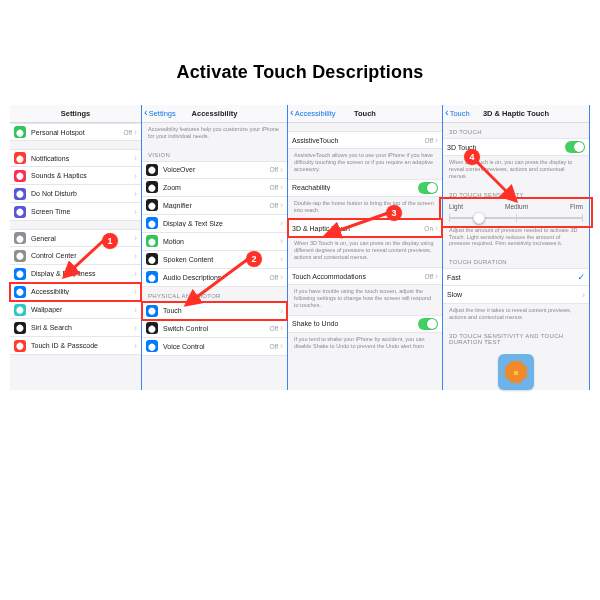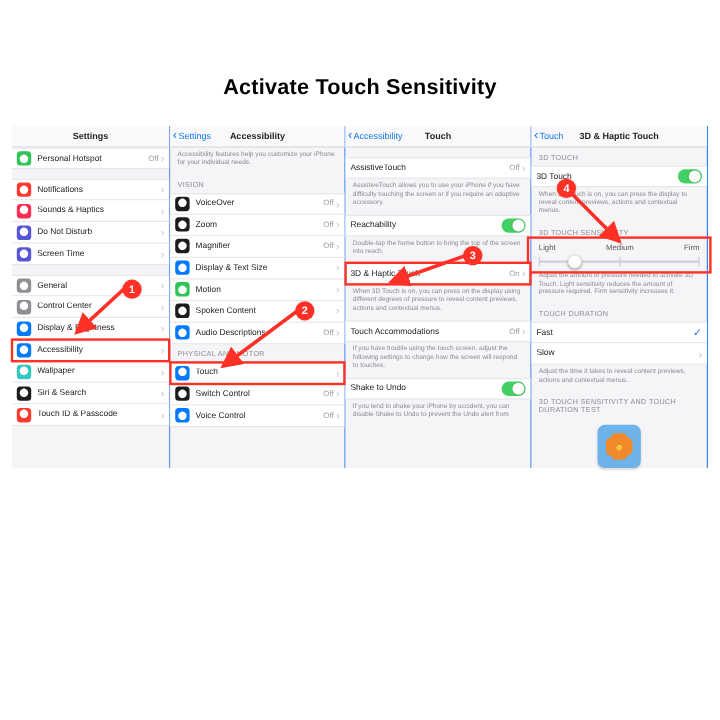--- a/index.html
+++ b/index.html
@@ -49,21 +49,21 @@
 
   
   .bg-green{background:#31c558}.bg-red{background:#ff3b30}.bg-pink{background:#ff2d55}.bg-purple{background:#5856d6}
   .bg-blue{background:#007aff}.bg-gray{background:#8e8e93}.bg-black{background:#1c1c1e}
   .bg-teal{background:#34c7c2}
   .icon span{color:#fff; font-size:7px; line-height:1;}
 </style>
 </head>
 <body>
 
-<div class="page-title">Activate Touch Sensitivity</div>
+<div class="page-title">Activate Touch Descriptions</div>
 
 <div class="panels">
 
   <div class="panel p1">
     <div class="hdr">
       <div class="ttl">Settings</div>
     </div>
     <div id="p1-body">
         <div class="row first">
           <div class="icon bg-green">

